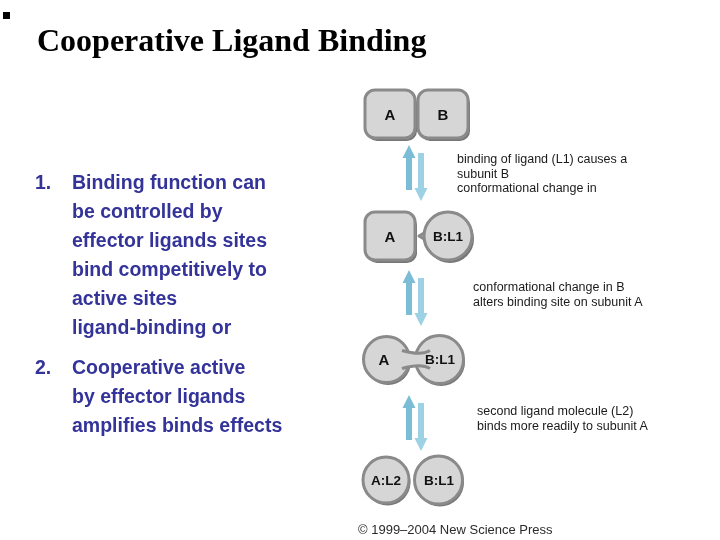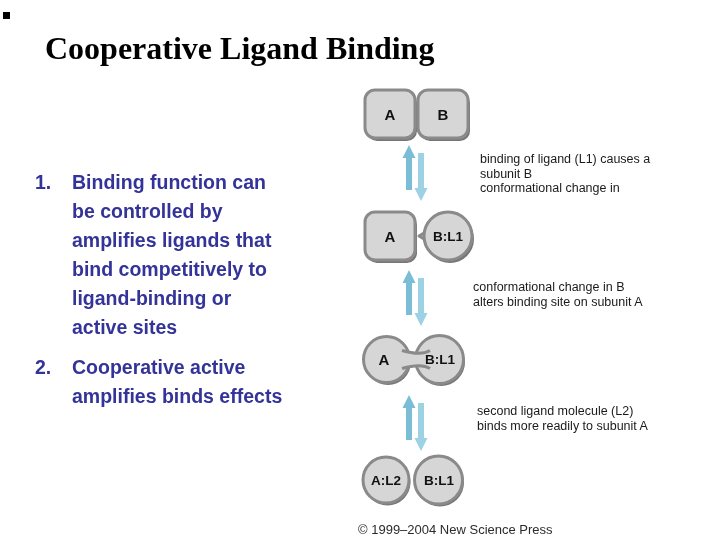--- a/index.html
+++ b/index.html
@@ -4,21 +4,21 @@
 <style>
   html,body{margin:0;padding:0;}
   body{
     width:720px;height:540px;position:relative;background:#ffffff;
     font-family:"Liberation Sans",sans-serif;overflow:hidden;
   }
   .corner-mark{
     position:absolute;left:3px;top:12px;width:7px;height:7px;background:#000;
   }
   .title{
-    position:absolute;left:33px;top:18px;margin:12px;
+    position:absolute;left:33px;top:18px;margin:4px;
     font-family:"Liberation Serif",serif;font-weight:bold;font-size:32px;
     color:#000;letter-spacing:0px;white-space:nowrap;
   }
   .point{
     position:absolute;display:flex;color:#333399;font-weight:bold;
     font-size:19.5px;line-height:29px;
   }
   .point .num{width:37px;flex:0 0 37px;}
   .plines div{white-space:nowrap;}
   .diagram-svg{position:absolute;left:340px;top:80px;}
@@ -42,31 +42,32 @@
 
 <div class="corner-mark"></div>
 
 <h1 class="title">Cooperative Ligand Binding</h1>
 
 <div class="point" style="left:35px;top:168px;">
   <div class="num">1.</div>
   <div class="plines">
     <div>Binding function can</div>
     <div>be controlled by</div>
-    <div>amplifies ligands that</div>
+    <div>effector ligands sites</div>
     <div>bind competitively to</div>
+    <div>active sites</div>
     <div>ligand-binding or</div>
-    <div>active sites</div>
   </div>
 </div>
 
 <div class="point" style="left:35px;top:353px;">
   <div class="num">2.</div>
   <div class="plines">
     <div>Cooperative active</div>
+    <div>by effector ligands</div>
     <div>amplifies binds effects</div>
   </div>
 </div>
 
 <svg class="diagram-svg" width="150" height="440" viewBox="0 0 150 440">
 
   <g>
     <rect x="27" y="13" width="50" height="48" rx="10" fill="#767676"></rect>
     <rect x="25" y="10" width="50" height="48" rx="10" fill="#d6d6d6" stroke="#8a8a8a" stroke-width="3"></rect>
     <rect x="80" y="13" width="50" height="48" rx="10" fill="#767676"></rect>
@@ -115,21 +116,21 @@
   <g>
     <circle cx="47.5" cy="402.5" r="23" fill="#767676"></circle>
     <circle cx="100" cy="402.5" r="24" fill="#767676"></circle>
     <circle cx="46" cy="400" r="23" fill="#d6d6d6" stroke="#8a8a8a" stroke-width="3"></circle>
     <circle cx="98.5" cy="400" r="24" fill="#d6d6d6" stroke="#8a8a8a" stroke-width="3"></circle>
     <text class="lbl-sm" x="46" y="404.5" text-anchor="middle">A:L2</text>
     <text class="lbl-sm" x="99" y="404.5" text-anchor="middle">B:L1</text>
   </g>
 </svg>
 
-<div class="ann" style="left:480px;top:152px;">
+<div class="ann" style="left:457px;top:152px;">
   <div>binding of ligand (L1) causes a</div>
   <div>subunit B</div>
   <div>conformational change in</div>
 </div>
 
 <div class="ann" style="left:473px;top:280px;">
   <div>conformational change in B</div>
   <div>alters binding site on subunit A</div>
 </div>
 

